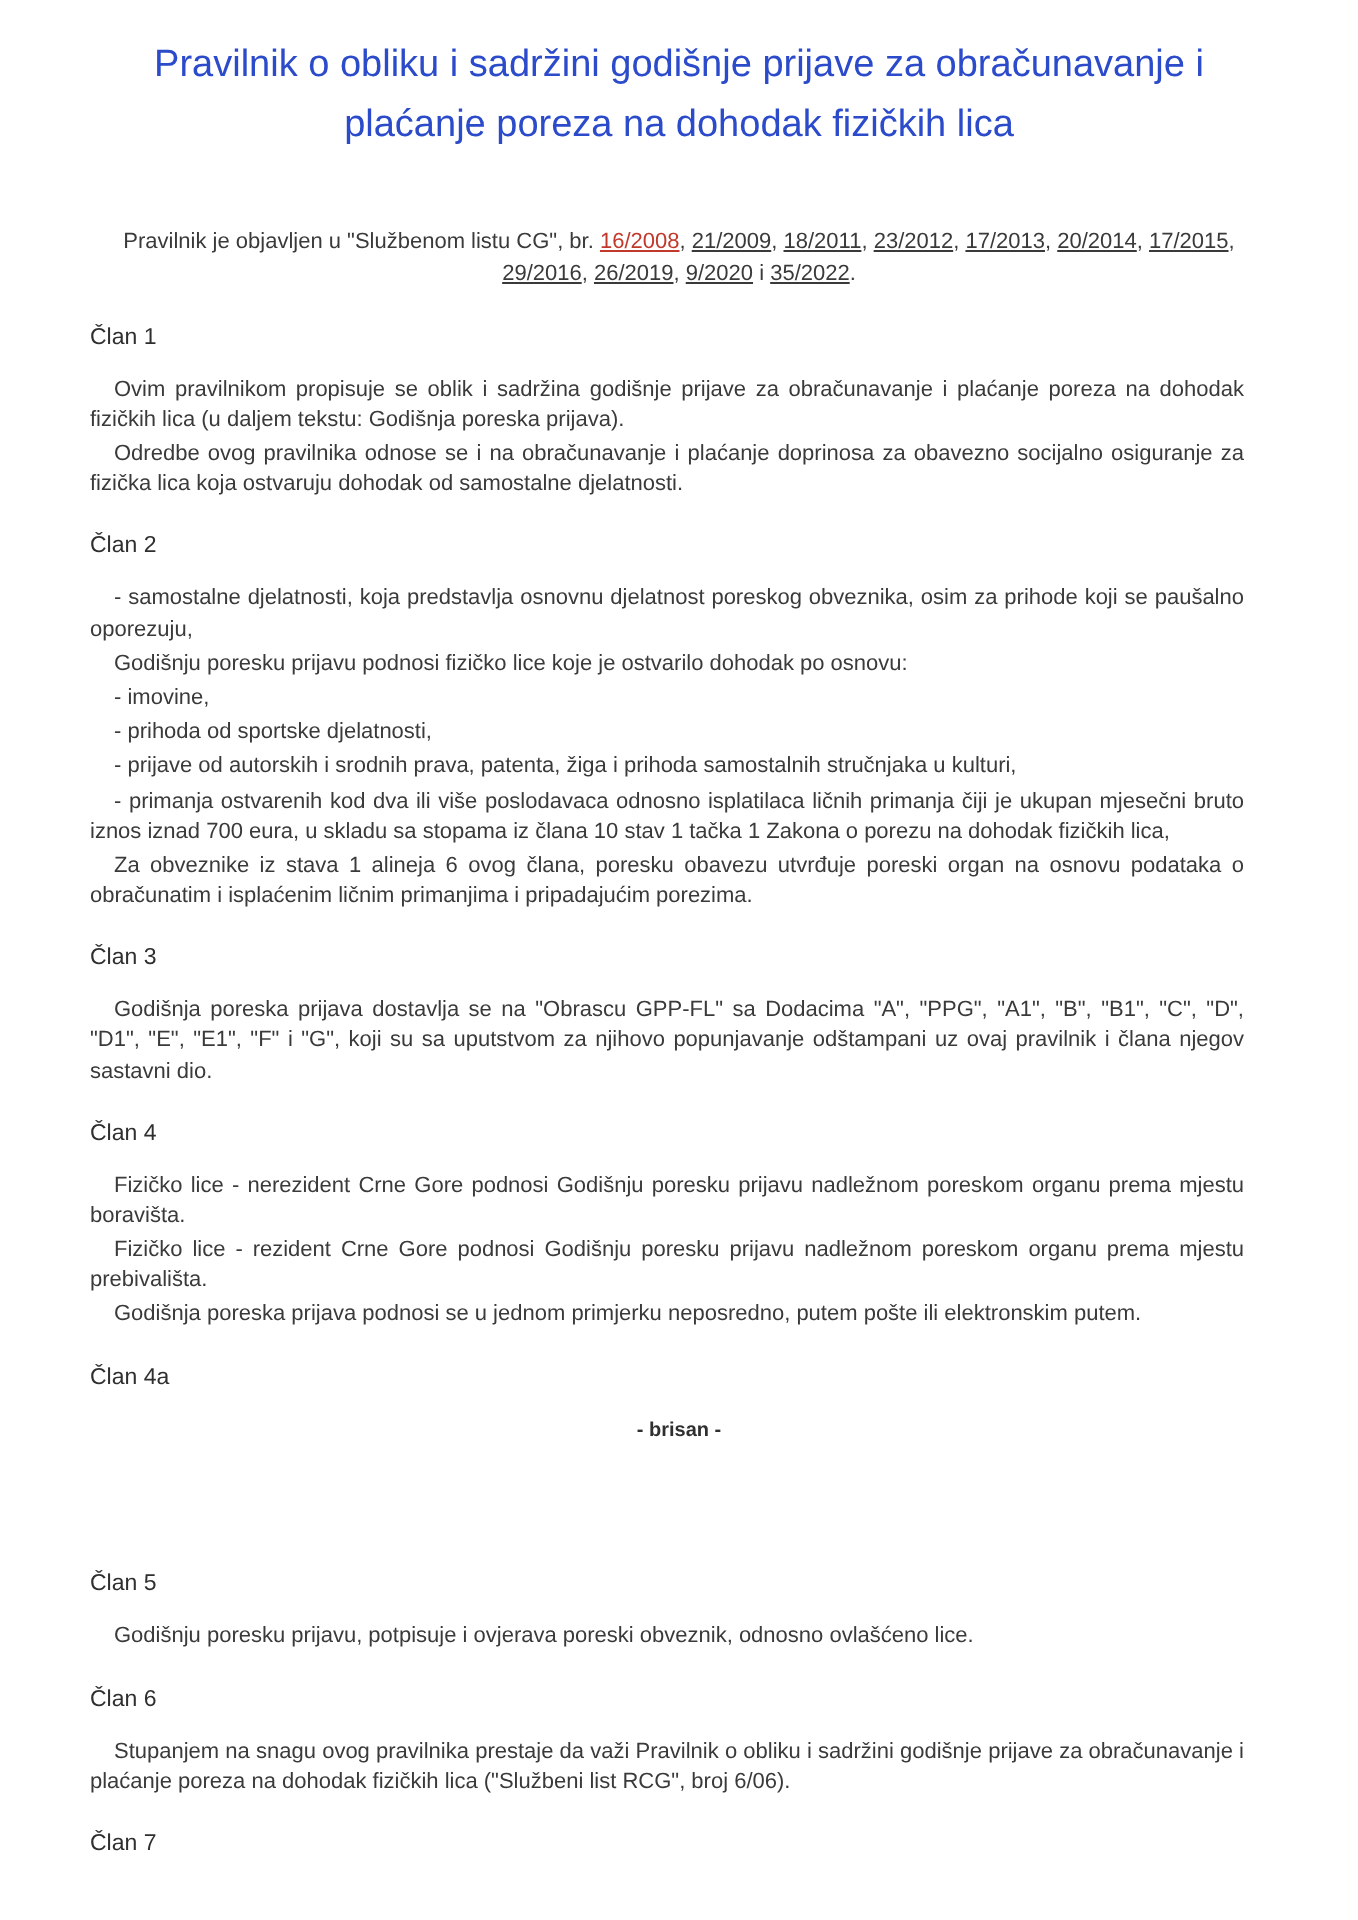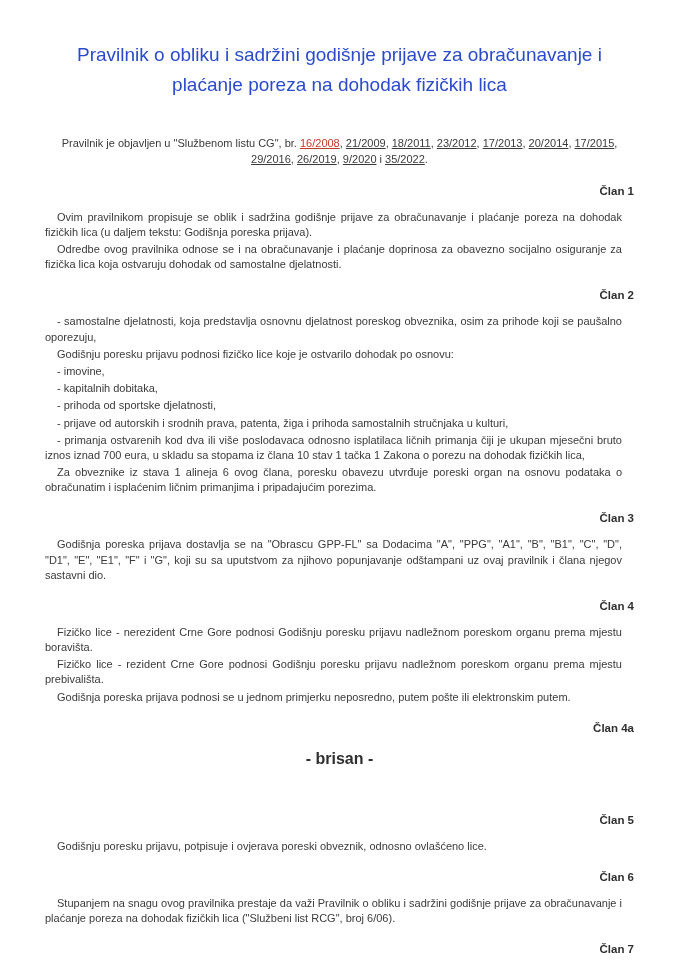--- a/index.html
+++ b/index.html
@@ -8,21 +8,21 @@
     padding: 0;
     background: #ffffff;
     font-family: "Liberation Sans", "DejaVu Sans", sans-serif;
   }
   .page {
     position: relative;
     width: 679px;
     height: 960px;
     margin: 0 auto;
     box-sizing: border-box;
-    padding: 40px 45px 30px 45px;
+    padding: 18px 45px 30px 45px;
     background: #ffffff;
     overflow: hidden;
     color: #3a3a3a;
   }
   .doc-title {
     max-width: 600px;
     margin: 0 auto 34px auto;
     font-size: 19px;
     line-height: 1.6;
     font-weight: 500;
@@ -43,38 +43,38 @@
     cursor: pointer;
   }
   .gazette-link.current {
     color: #c0392b;
     text-align: center;
   }
   .article { margin: 0; }
   .clan-heading {
     margin: 17px 0 13px 0;
     font-size: 11.5px;
-    font-weight: 700;
-    text-align: right;
+    font-weight: 400;
+    text-align: left;
     color: #2f2f2f;
   }
   .clan-heading.gap-large {
-    margin-top: 44px;
+    margin-top: 64px;
   }
   p.body-par {
     margin: 0 12px 2px 0;
     font-size: 11px;
     line-height: 1.38;
     text-align: justify;
     text-indent: 12px;
     color: #3a3a3a;
   }
   p.brisan {
     margin: 14px 0 0 0;
-    font-size: 16px;
+    font-size: 10px;
     font-weight: 700;
     text-align: center;
     text-indent: 0;
     color: #2f2f2f;
   }
 </style>
 </head>
 <body>
 
 <div class="page">
@@ -87,21 +87,20 @@
     <h2 class="clan-heading">Član 1</h2>
     <p class="body-par">Ovim pravilnikom propisuje se oblik i sadržina godišnje prijave za obračunavanje i plaćanje poreza na dohodak fizičkih lica (u daljem tekstu: Godišnja poreska prijava).</p>
     <p class="body-par">Odredbe ovog pravilnika odnose se i na obračunavanje i plaćanje doprinosa za obavezno socijalno osiguranje za fizička lica koja ostvaruju dohodak od samostalne djelatnosti.</p>
   </section>
 
   <section class="article">
     <h2 class="clan-heading">Član 2</h2>
     <p class="body-par">- samostalne djelatnosti, koja predstavlja osnovnu djelatnost poreskog obveznika, osim za prihode koji se paušalno oporezuju,</p>
     <p class="body-par">Godišnju poresku prijavu podnosi fizičko lice koje je ostvarilo dohodak po osnovu:</p>
     <p class="body-par">- imovine,</p>
-    <p class="body-par">- kapitalnih dobitaka,</p>
     <p class="body-par">- prihoda od sportske djelatnosti,</p>
     <p class="body-par">- prijave od autorskih i srodnih prava, patenta, žiga i prihoda samostalnih stručnjaka u kulturi,</p>
     <p class="body-par">- primanja ostvarenih kod dva ili više poslodavaca odnosno isplatilaca ličnih primanja čiji je ukupan mjesečni bruto iznos iznad 700 eura, u skladu sa stopama iz člana 10 stav 1 tačka 1 Zakona o porezu na dohodak fizičkih lica,</p>
     <p class="body-par">Za obveznike iz stava 1 alineja 6 ovog člana, poresku obavezu utvrđuje poreski organ na osnovu podataka o obračunatim i isplaćenim ličnim primanjima i pripadajućim porezima.</p>
   </section>
 
   <section class="article">
     <h2 class="clan-heading">Član 3</h2>
     <p class="body-par">Godišnja poreska prijava dostavlja se na "Obrascu GPP-FL" sa Dodacima "A", "PPG", "A1", "B", "B1", "C", "D", "D1", "E", "E1", "F" i "G", koji su sa uputstvom za njihovo popunjavanje odštampani uz ovaj pravilnik i člana njegov sastavni dio.</p>
   </section>

